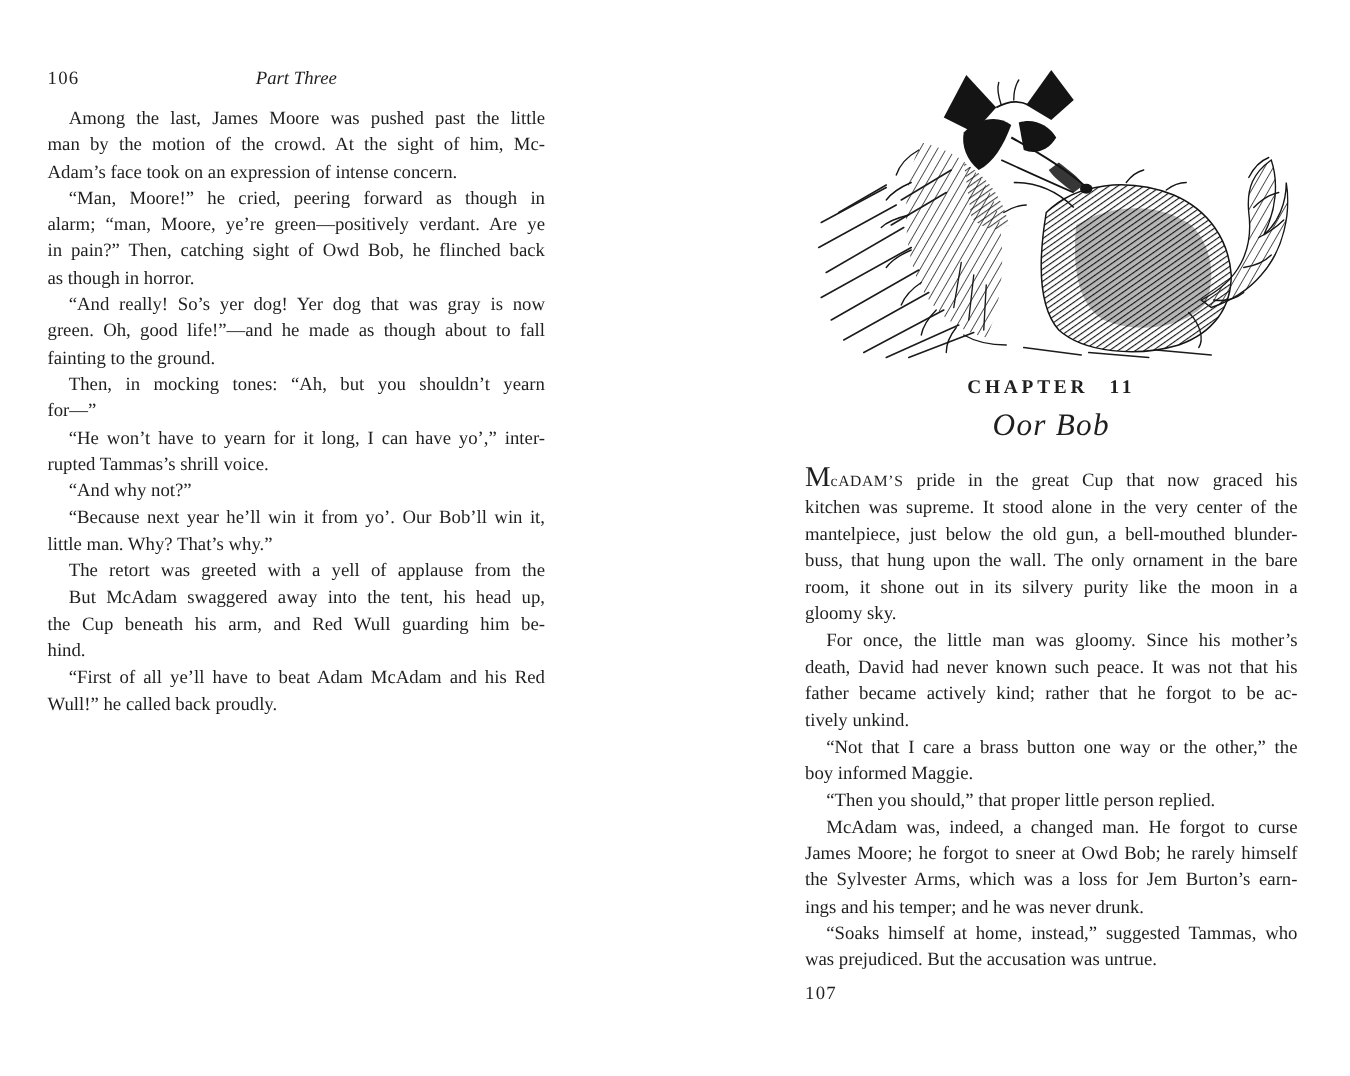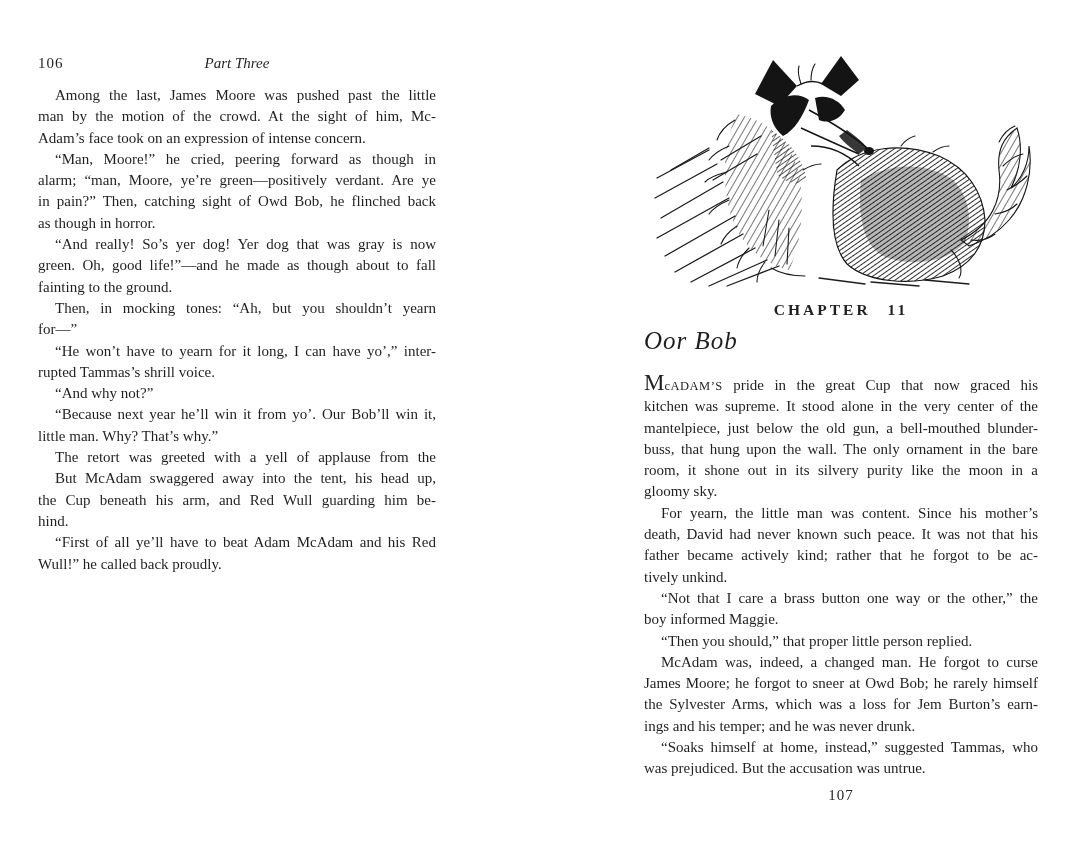--- a/index.html
+++ b/index.html
@@ -32,24 +32,24 @@
   .sc{font-size:12.5px;letter-spacing:0.5px;}
 
   .illustration{margin:0;width:394px;height:238px;display:flex;justify-content:center;}
   .illustration svg{display:block;}
 
   .chapter-label{
     margin:13px 0 0 0;text-align:center;font-size:15.5px;font-weight:700;
     letter-spacing:3px;word-spacing:10px;
   }
   .chapter-title{
-    margin:8px 0 0 0;text-align:left;font-size:25px;font-weight:400;
+    margin:8px 0 0 0;text-align:center;font-size:25px;font-weight:400;
     font-style:italic;letter-spacing:1px;
   }
-  .folio-bottom{margin-top:7px;text-align:center;font-size:15px;letter-spacing:1px;}
+  .folio-bottom{margin-top:7px;text-align:left;font-size:15px;letter-spacing:1px;}
 </style>
 </head>
 <body>
 
 <div class="spread">
 
   <section class="page left">
     <header class="running-head">
       <span class="folio">106</span>
       <span class="rh-title">Part Three</span>
@@ -187,21 +187,21 @@
     <div class="body-text" id="right-body">
         <div class="para">
           <div class="line"><span class="cap">M</span><span class="sc">cADAM’S</span><span> pride in the great Cup that now graced his</span></div>
           <div class="line">kitchen was supreme. It stood alone in the very center of the</div>
           <div class="line">mantelpiece, just below the old gun, a bell-mouthed blunder-</div>
           <div class="line">buss, that hung upon the wall. The only ornament in the bare</div>
           <div class="line">room, it shone out in its silvery purity like the moon in a</div>
           <div class="line fin">gloomy sky.</div>
         </div>
         <div class="para">
-          <div class="line first">For yearn, the little man was content. Since his mother’s</div>
+          <div class="line first">For once, the little man was gloomy. Since his mother’s</div>
           <div class="line">death, David had never known such peace. It was not that his</div>
           <div class="line">father became actively kind; rather that he forgot to be ac-</div>
           <div class="line fin">tively unkind.</div>
         </div>
         <div class="para">
           <div class="line first">“Not that I care a brass button one way or the other,” the</div>
           <div class="line fin">boy informed Maggie.</div>
         </div>
         <div class="para">
           <div class="line first fin">“Then you should,” that proper little person replied.</div>

